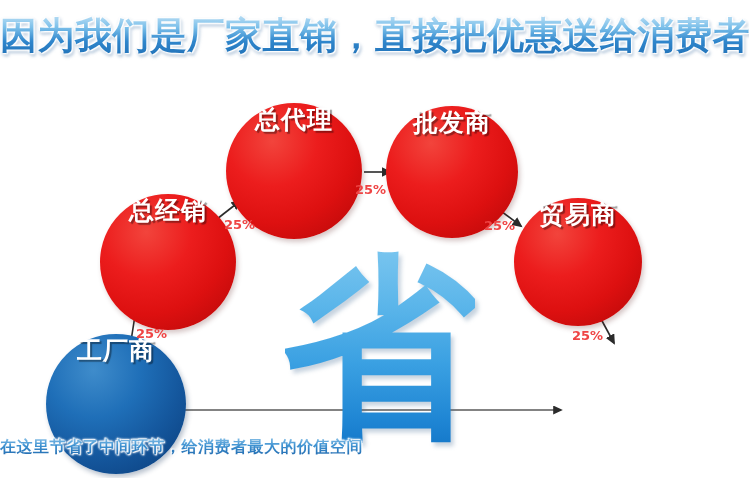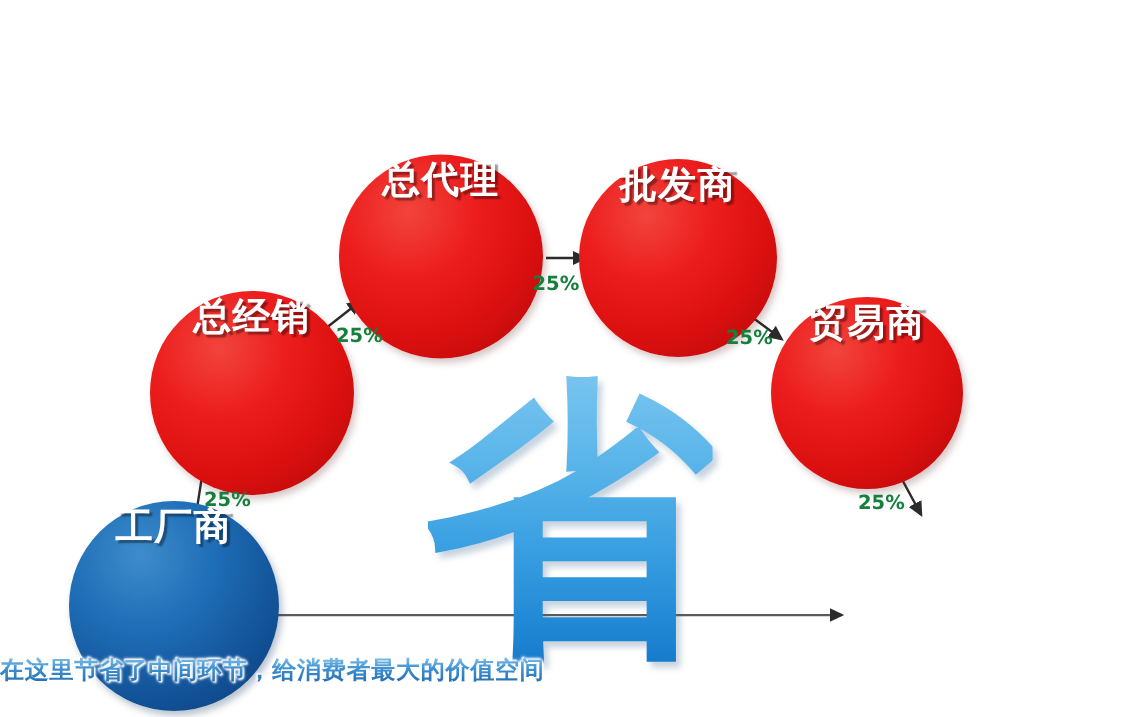--- a/index.html
+++ b/index.html
@@ -91,21 +91,21 @@
     white-space: nowrap;
     text-shadow: 2px 2px 1px rgba(0,0,0,0.38);
   }
 
   
   .pct {
     position: absolute;
     font-family: "DejaVu Sans", "Liberation Sans", sans-serif;
     font-weight: bold;
     font-size: 13px;
-    color: #15803d;
+    color: #ef4444;
     white-space: nowrap;
   }
 
   
   .center-glyph {
     position: absolute;
     left: 285px;
     top: 248px;
     width: 190px;
     height: 200px;
@@ -145,20 +145,21 @@
     filter: drop-shadow(0 0 1.2px rgba(255,255,255,0.95))
             drop-shadow(1px 1px 0 rgba(255,255,255,0.85))
             drop-shadow(-1px -1px 0 rgba(255,255,255,0.85));
   }
 </style>
 </head>
 <body>
 
 <div id="stage">
 
+  <div class="headline">因为我们是厂家直销，直接把优惠送给消费者</div>
 
 
   <svg id="diagram" viewBox="0 0 749 478" preserveAspectRatio="none" aria-hidden="true">
     <defs>
       <marker id="ah" markerWidth="7" markerHeight="7" refX="5.2" refY="3" orient="auto">
         <path d="M0,0 L6.4,3 L0,6 z" fill="#2b2b2b"></path>
       </marker>
     </defs>
 
     <path d="M 131 341 L 136 309" stroke="#2b2b2b" stroke-width="1.6" fill="none" marker-end="url(#ah)"></path>

